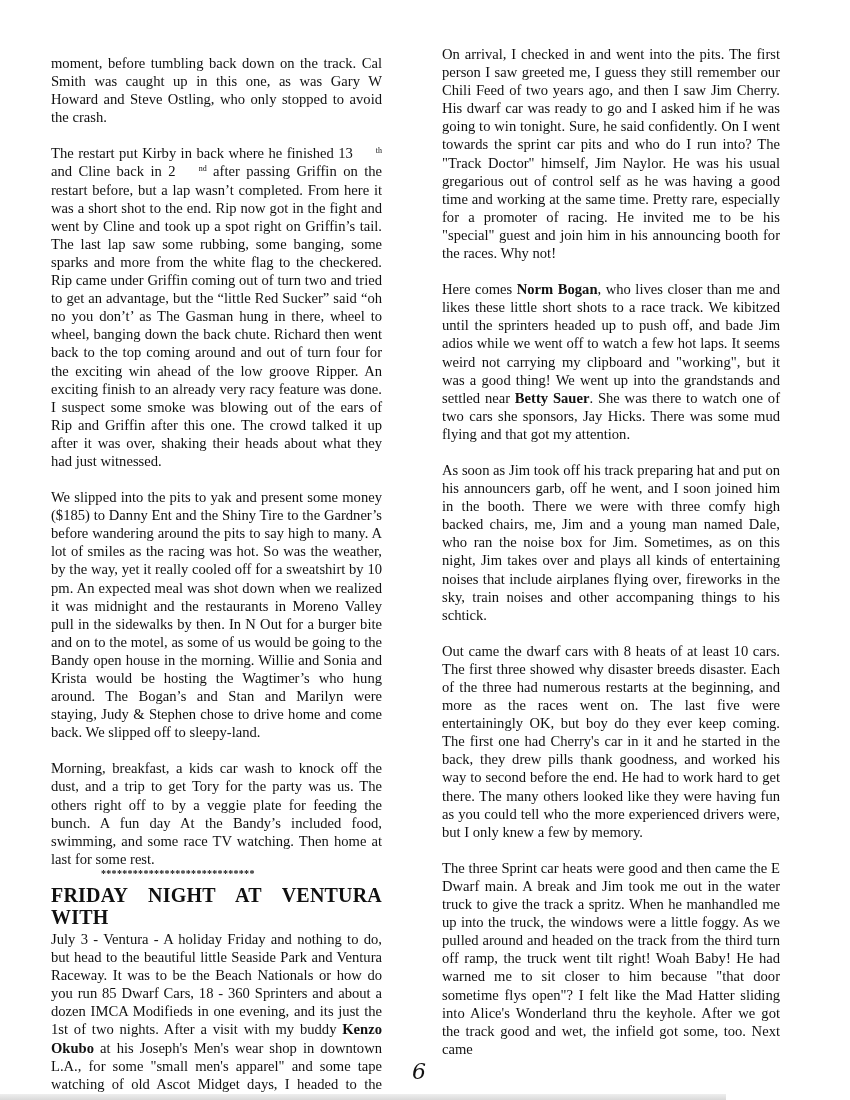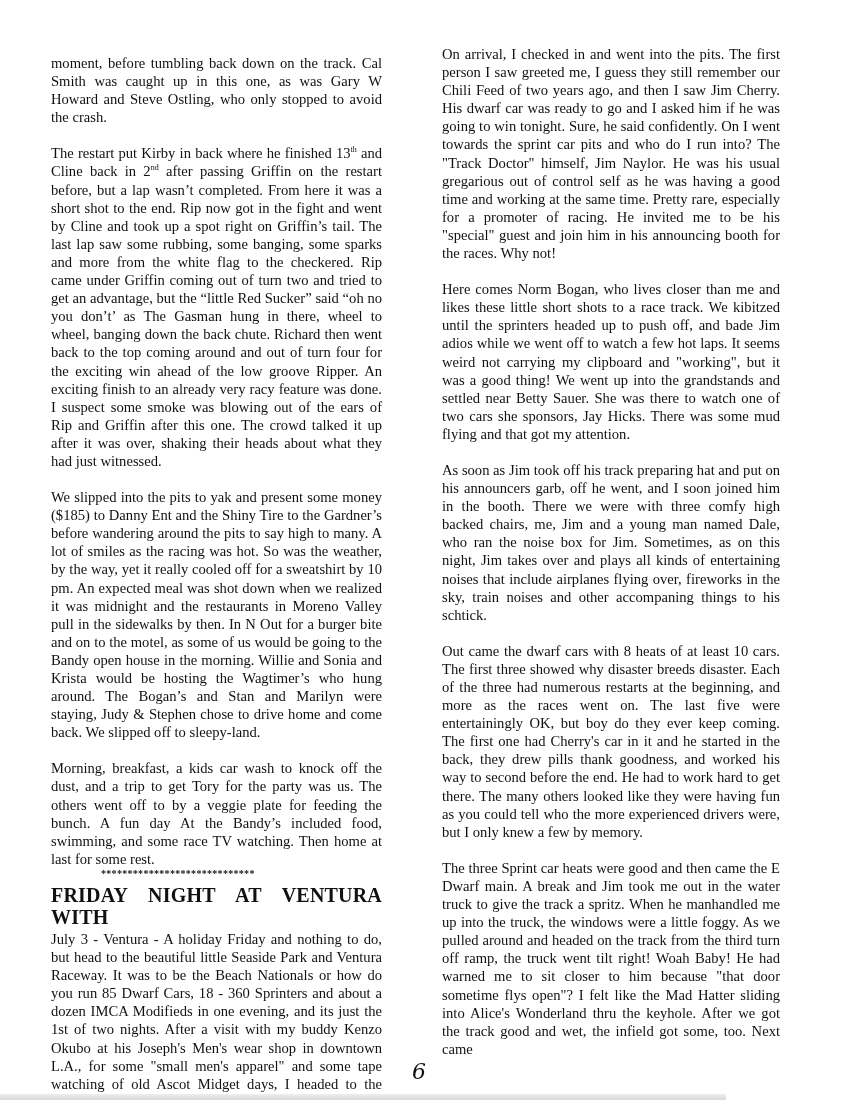--- a/index.html
+++ b/index.html
@@ -7,22 +7,22 @@
   .page {
     position: absolute; left: 0; top: 0; width: 726px; height: 1100px;
     font-family: "Liberation Serif", serif; color: #111;
     font-size: 14.6px; line-height: 18.1px;
   }
   .col { position: absolute; top: 54px; width: 331px; text-align: justify; }
   .col-left { left: 51px; }
   .col-right { left: 442px; top: 45px; width: 338px; }
   p { margin: 0 0 18px 0; }
   p.tight { margin-bottom: 0; }
-  b { font-weight: normal; }
-  sup { font-size: 8px; line-height: 0; vertical-align: super; }
+  b { font-weight: bold; }
+  sup { font-size: 8px; line-height: 0; vertical-align: super; padding-left: 23px; }
   .stars { text-align: left; padding-left: 50px; font-size: 10px; line-height: 12px; letter-spacing: 0.3px; font-weight: bold; margin: 0 0 4px 0; }
   .headline {
     font-family: "Liberation Serif", serif; font-weight: bold; font-size: 20px;
     line-height: 22px; margin: 0 0 2px 0; text-align: justify; text-align-last: justify; letter-spacing: 0.2px;
   }
   .headline.last { text-align-last: left; }
   .page-num {
     position: absolute; left: 412px; top: 1063px; font-family: "DejaVu Serif", serif;
     font-style: italic; font-size: 22px; color: #111;
   }
@@ -33,21 +33,21 @@
 
 <div class="page">
 
   <div class="col col-left">
     <p>moment, before tumbling back down on the track. Cal Smith was caught up in this one, as was Gary W Howard and Steve Ostling, who only stopped to avoid the crash.</p>
 
     <p><span>The restart put Kirby in back where he finished 13</span><sup>th</sup><span> and Cline back in 2</span><sup>nd</sup><span> after passing Griffin on the restart before, but a lap wasn’t completed. From here it was a short shot to the end. Rip now got in the fight and went by Cline and took up a spot right on Griffin’s tail. The last lap saw some rubbing, some banging, some sparks and more from the white flag to the checkered. Rip came under Griffin coming out of turn two and tried to get an advantage, but the “little Red Sucker” said “oh no you don’t’ as The Gasman hung in there, wheel to wheel, banging down the back chute. Richard then went back to the top coming around and out of turn four for the exciting win ahead of the low groove Ripper. An exciting finish to an already very racy feature was done. I suspect some smoke was blowing out of the ears of Rip and Griffin after this one.  The crowd talked it up after it was over, shaking their heads about what they had just witnessed.</span></p>
 
     <p>We slipped into the pits to yak and present some money ($185) to Danny Ent and the Shiny Tire to the Gardner’s before wandering around the pits to say high to many. A lot of smiles as the racing was hot. So was the weather, by the way, yet it really cooled off for a sweatshirt by 10 pm. An expected meal was shot down when we realized it was midnight and the restaurants in Moreno Valley pull in the sidewalks by then.  In N Out for a burger bite and on to the motel, as some of us would be going to the Bandy open house in the morning. Willie and Sonia and Krista would be hosting the Wagtimer’s who hung around. The Bogan’s and Stan and Marilyn were staying, Judy &amp; Stephen chose to drive home and come back. We slipped off to sleepy-land.</p>
 
-    <p class="tight">Morning, breakfast, a kids car wash to knock off the dust, and a trip to get Tory for the party was us. The others went off to by a veggie plate for feeding the bunch. A fun day At the Bandy’s included food, swimming, and some race TV watching. Then home at last for some rest.</p>
+    <p class="tight">Morning, breakfast, a kids car wash to knock off the dust, and a trip to get Tory for the party was us. The others right off to by a veggie plate for feeding the bunch. A fun day At the Bandy’s included food, swimming, and some race TV watching. Then home at last for some rest.</p>
 
     <div class="stars">*****************************</div>
 
     <div class="headline">FRIDAY NIGHT AT VENTURA WITH</div>
 
     <p><span>July 3 - Ventura - A holiday Friday and nothing to do, but head to the beautiful little Seaside Park and Ventura Raceway. It was to be the Beach Nationals or how do you run 85 Dwarf Cars, 18 - 360 Sprinters and about a dozen IMCA Modifieds in one evening, and its just the 1st of two nights. After a visit with my buddy </span><b>Kenzo Okubo</b><span> at his Joseph's Men's wear shop in downtown L.A., for some "small men's apparel" and some tape watching of old Ascot Midget days, I headed to the beach.</span></p>
   </div>
 
   <div class="col col-right">
     <p>On arrival, I checked in and went into the pits. The first person I saw greeted me, I guess they still remember our Chili Feed of two years ago, and then I saw Jim Cherry. His dwarf car was ready to go and I asked him if he was going to win tonight. Sure, he said confidently. On I went towards the sprint car pits and who do I run into? The "Track Doctor" himself, Jim Naylor. He was his usual gregarious out of control self as he was having a good time and working at the same time. Pretty rare, especially for a promoter of racing. He invited me to be his "special" guest and join him in his announcing booth for the races. Why not!</p>

